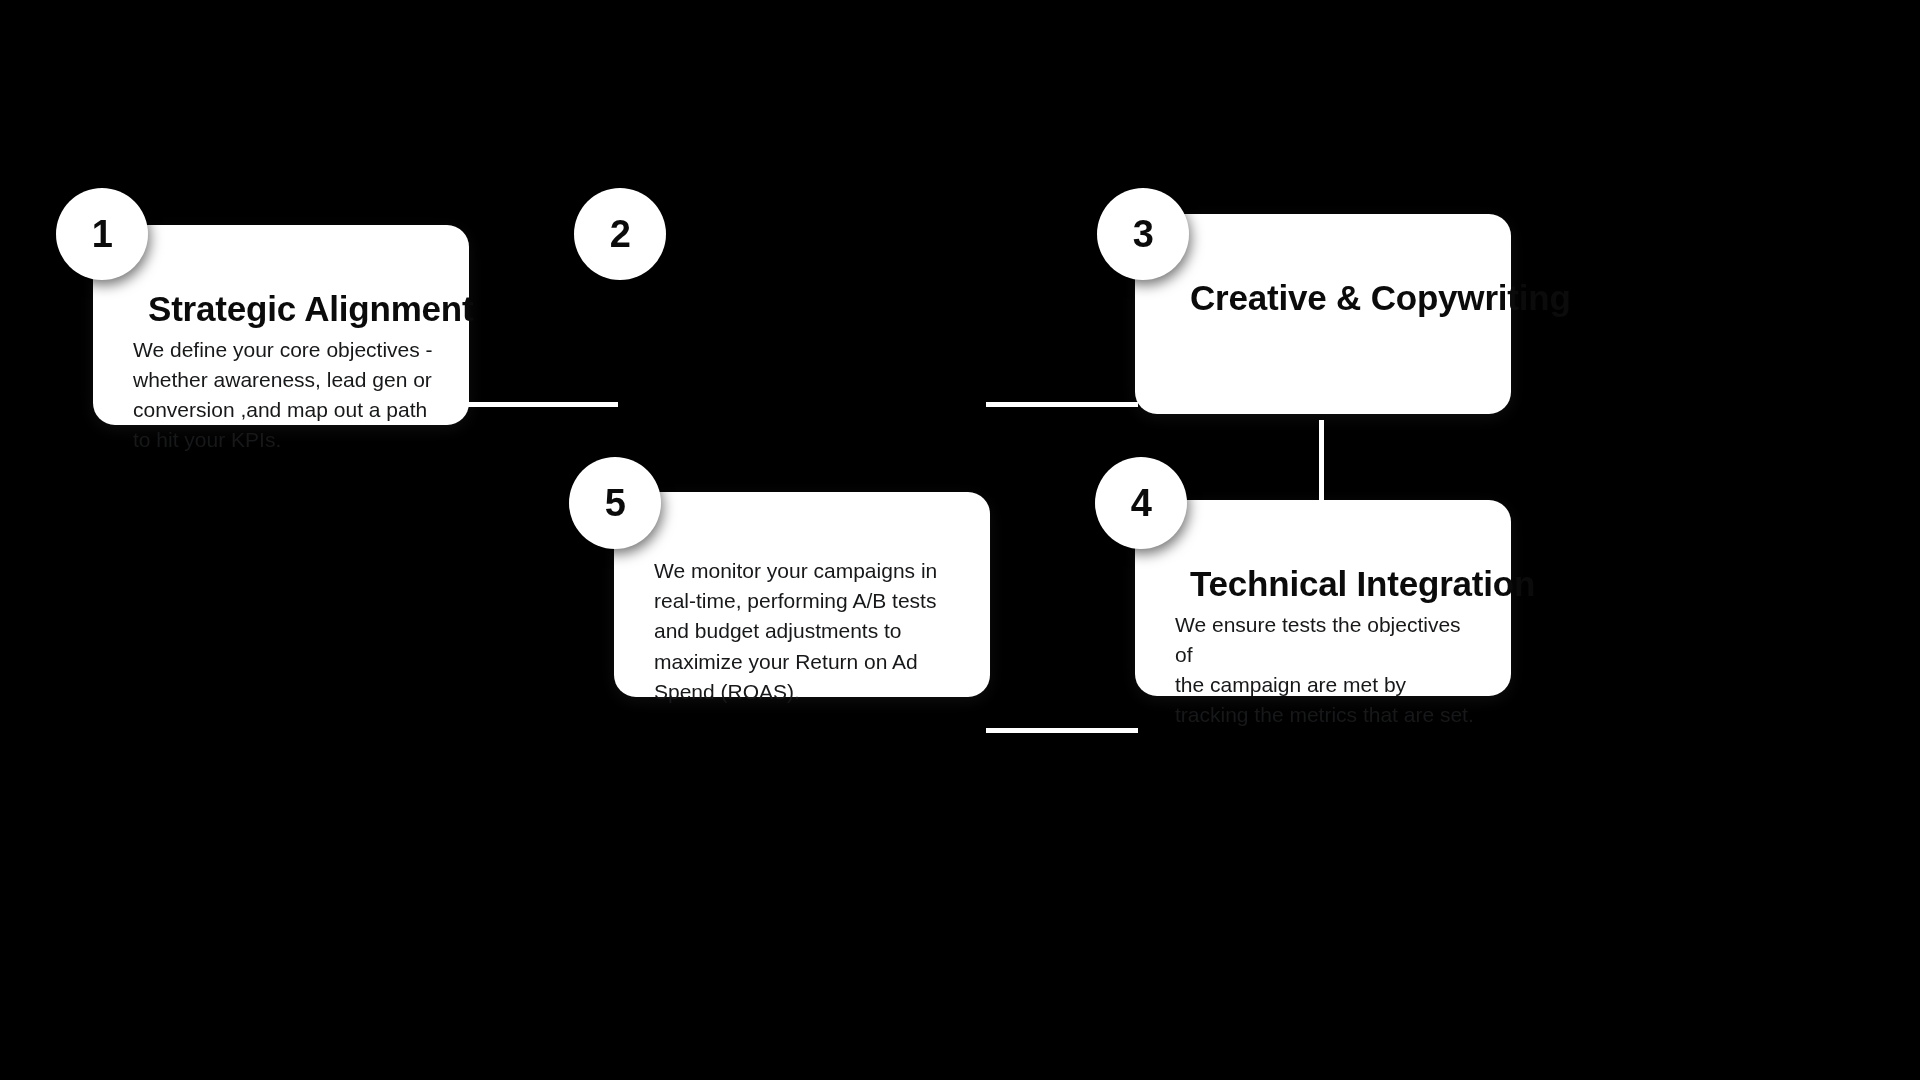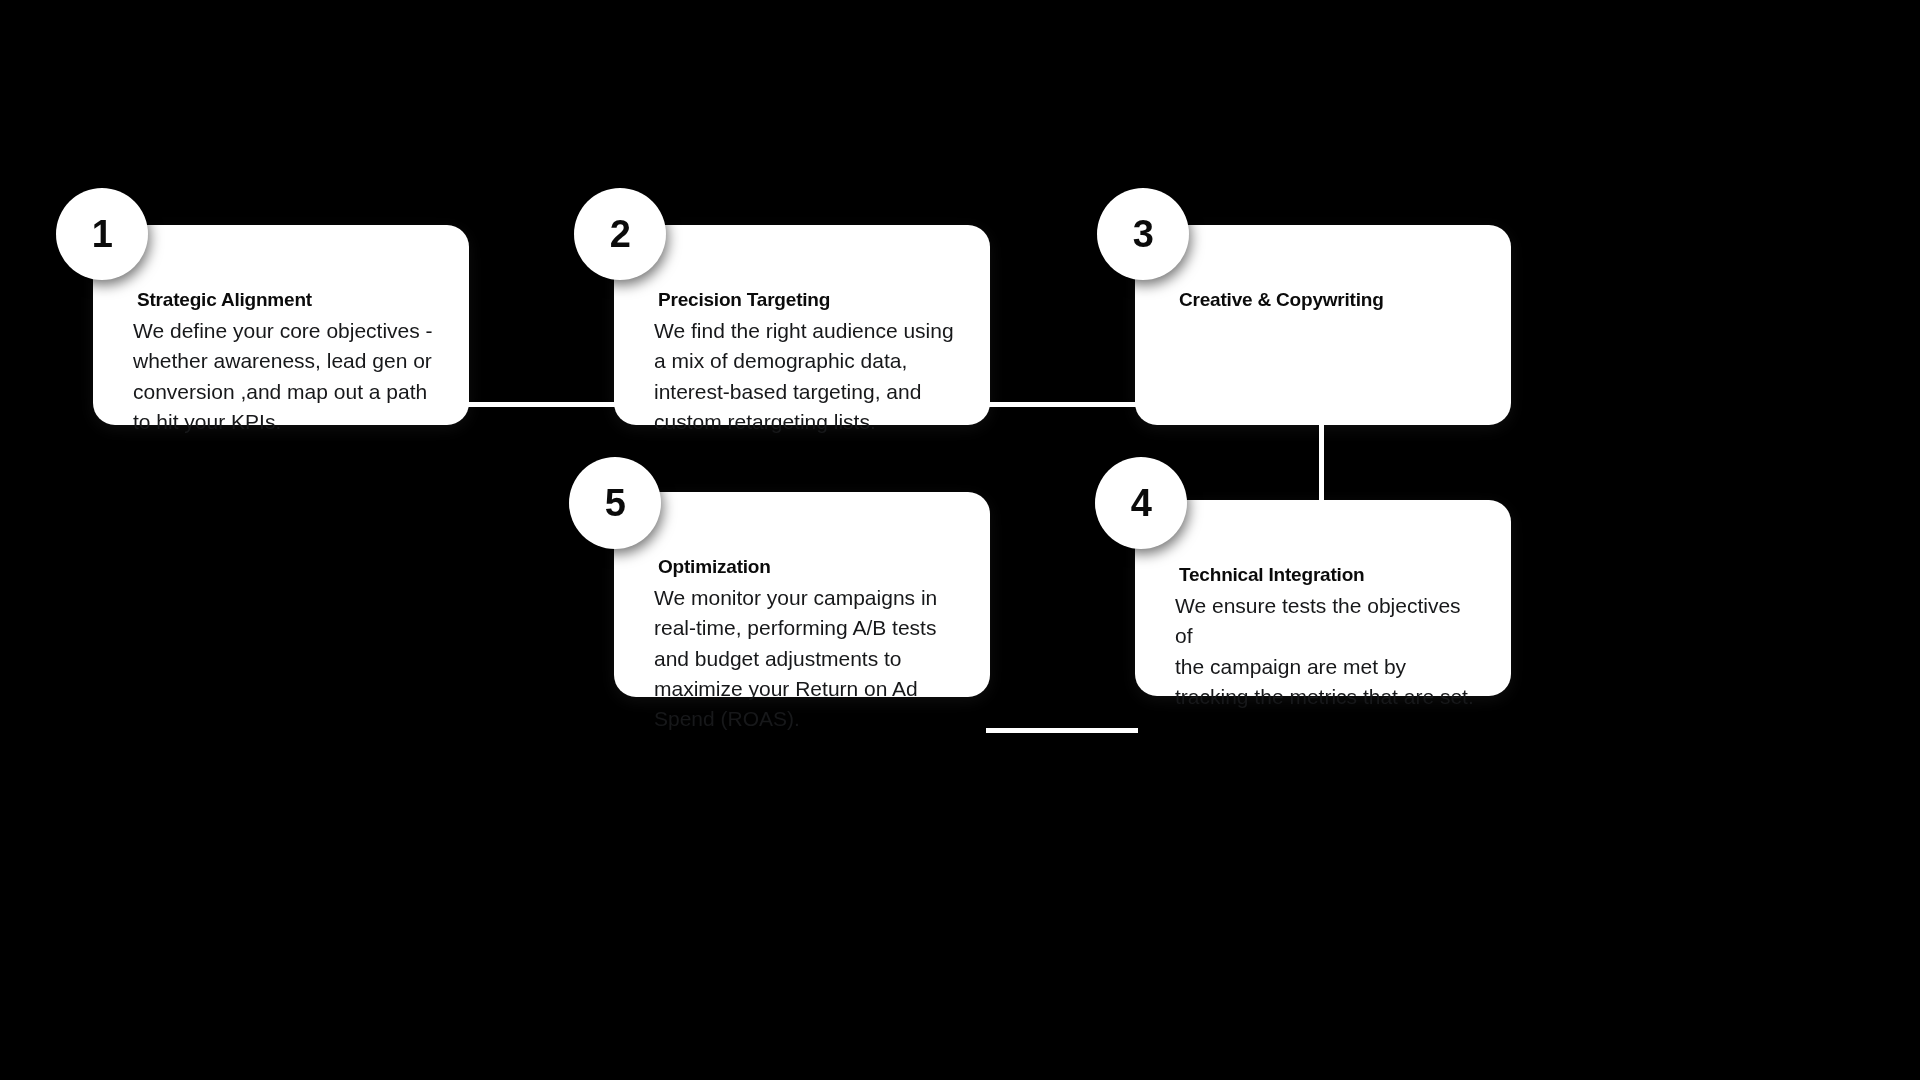--- a/index.html
+++ b/index.html
@@ -22,26 +22,26 @@
     box-sizing:border-box;
     z-index:2;
     box-shadow:0 4px 16px rgba(255,255,255,0.06);
   }
   .card-inner{
     position:absolute;
     left:40px; right:34px;
     top:64px;
   }
   .card-title{
-    font-size:19px;
+    font-size:35px;
     font-weight:700;
     color:#0b0b0b;
     letter-spacing:-0.2px;
     line-height:1.16;
-    margin:0 0 5px 4px;
+    margin:0 0 5px 15px;
     white-space:nowrap;
   }
   .card-body{
     font-size:21px;
     font-weight:400;
     color:#17181a;
     line-height:1.44;
     margin:0;
     white-space:pre-line;
   }
@@ -82,45 +82,35 @@
       <p class="card-body">We define your core objectives -
 whether awareness, lead gen or
 conversion ,and map out a path
 to hit your KPIs.</p>
     </div>
   </div>
   <div class="badge" style="left:56px;top:188px;">
     <span class="badge-num">1</span>
   </div>
 
-  <div class="card" style="left:614px;top:225px;width:376px;height:200px;">
-    <div class="card-inner">
-      <p class="card-title">Precision Targeting</p>
-      <p class="card-body">We find the right audience using
-a mix of demographic data,
-interest-based targeting, and
-custom retargeting lists.</p>
-    </div>
-  </div>
   <div class="badge" style="left:574px;top:188px;">
     <span class="badge-num">2</span>
   </div>
 
-  <div class="card" style="left:1135px;top:225px;width:376px;height:200px;">
+  <div class="card" style="left:1135px;top:214px;width:376px;height:200px;">
     <div class="card-inner">
       <p class="card-title">Creative &amp; Copywriting</p>
     </div>
   </div>
   <div class="badge" style="left:1097px;top:188px;">
     <span class="badge-num">3</span>
   </div>
 
   <div class="card" style="left:614px;top:492px;width:376px;height:205px;">
     <div class="card-inner">
-      <p class="card-title">Optimization</p>
       <p class="card-body">We monitor your campaigns in
 real-time, performing A/B tests
 and budget adjustments to
 maximize your Return on Ad
 Spend (ROAS).</p>
     </div>
   </div>
   <div class="badge" style="left:569px;top:457px;">
     <span class="badge-num">5</span>
   </div>

